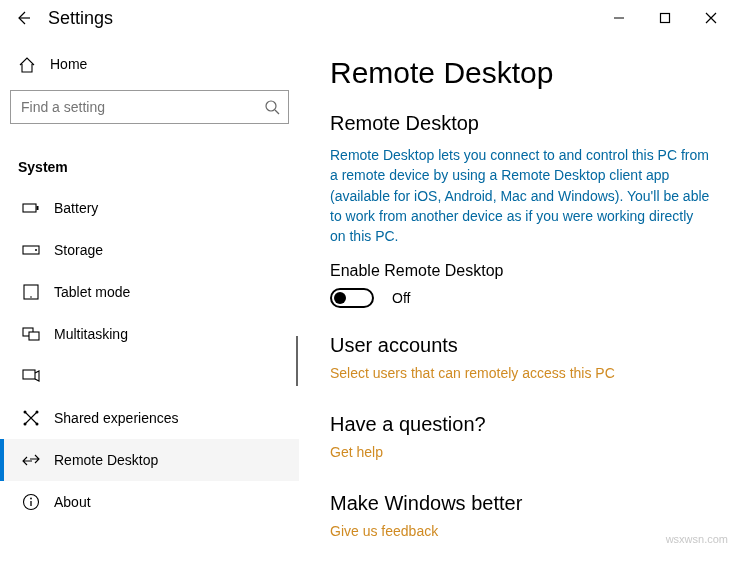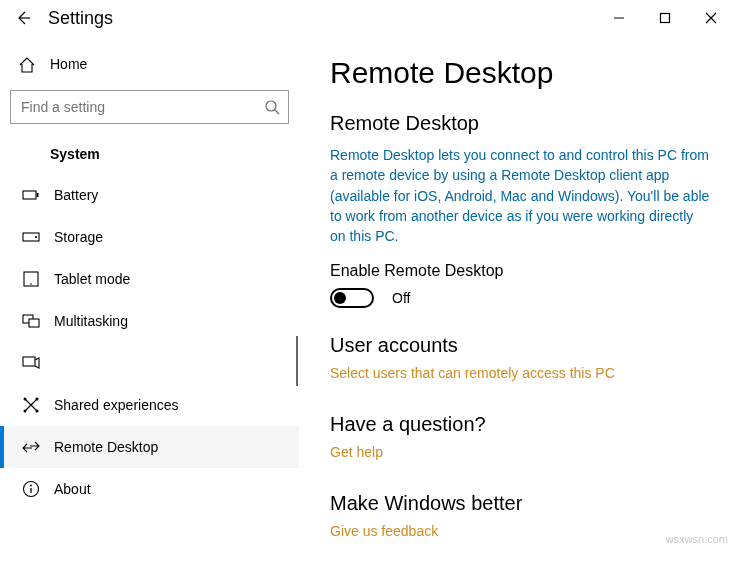--- a/index.html
+++ b/index.html
@@ -22,32 +22,32 @@
   .tb-spacer { flex: 1; }
   .wbtn { width: 46px; height: 36px; display:flex; align-items:center; justify-content:center; }
   .wbtn svg { display:block; }
 
   
   .body { flex:1; display:flex; }
   .sidebar { width: 300px; background:#fff; border-right: 1px solid #fff; padding-top: 10px;}
   .home { display:flex; align-items:flex-start; gap:14px; padding:10px 18px 16px; font-size:14px; }
   .home-icon { width:18px; height:18px; display:inline-flex;}
   .search {
-    margin: 0 10px 16px;
+    margin: 0 10px 29px;
     height: 34px;
     border: 1px solid #999;
     display:flex; align-items:center;
     background:#fff;
   }
   .search input {
     flex:1; border:none; outline:none; font-size:14px;
     padding:0 10px; color:#666; background:transparent;
   }
   .search .sicon { width:32px; display:flex; align-items:center; justify-content:center;}
-  .cat { font-weight:600; font-size:14px; padding: 6px 18px 12px; margin-left: 32px; }
+  .cat { font-weight:600; font-size:14px; padding: 6px 18px 12px; }
   .nav-item {
     display:flex; align-items:center; gap:14px;
     padding: 12px 18px; font-size:14px;
     border-left: 4px solid transparent;
     position:relative;
   }
   .nav-item .nicon { width:18px; height:18px; display:inline-flex; align-items:center; justify-content:center;}
   .nav-item.selected { border-left-color: #0078d4; background:#f5f5f5;}
 
   

